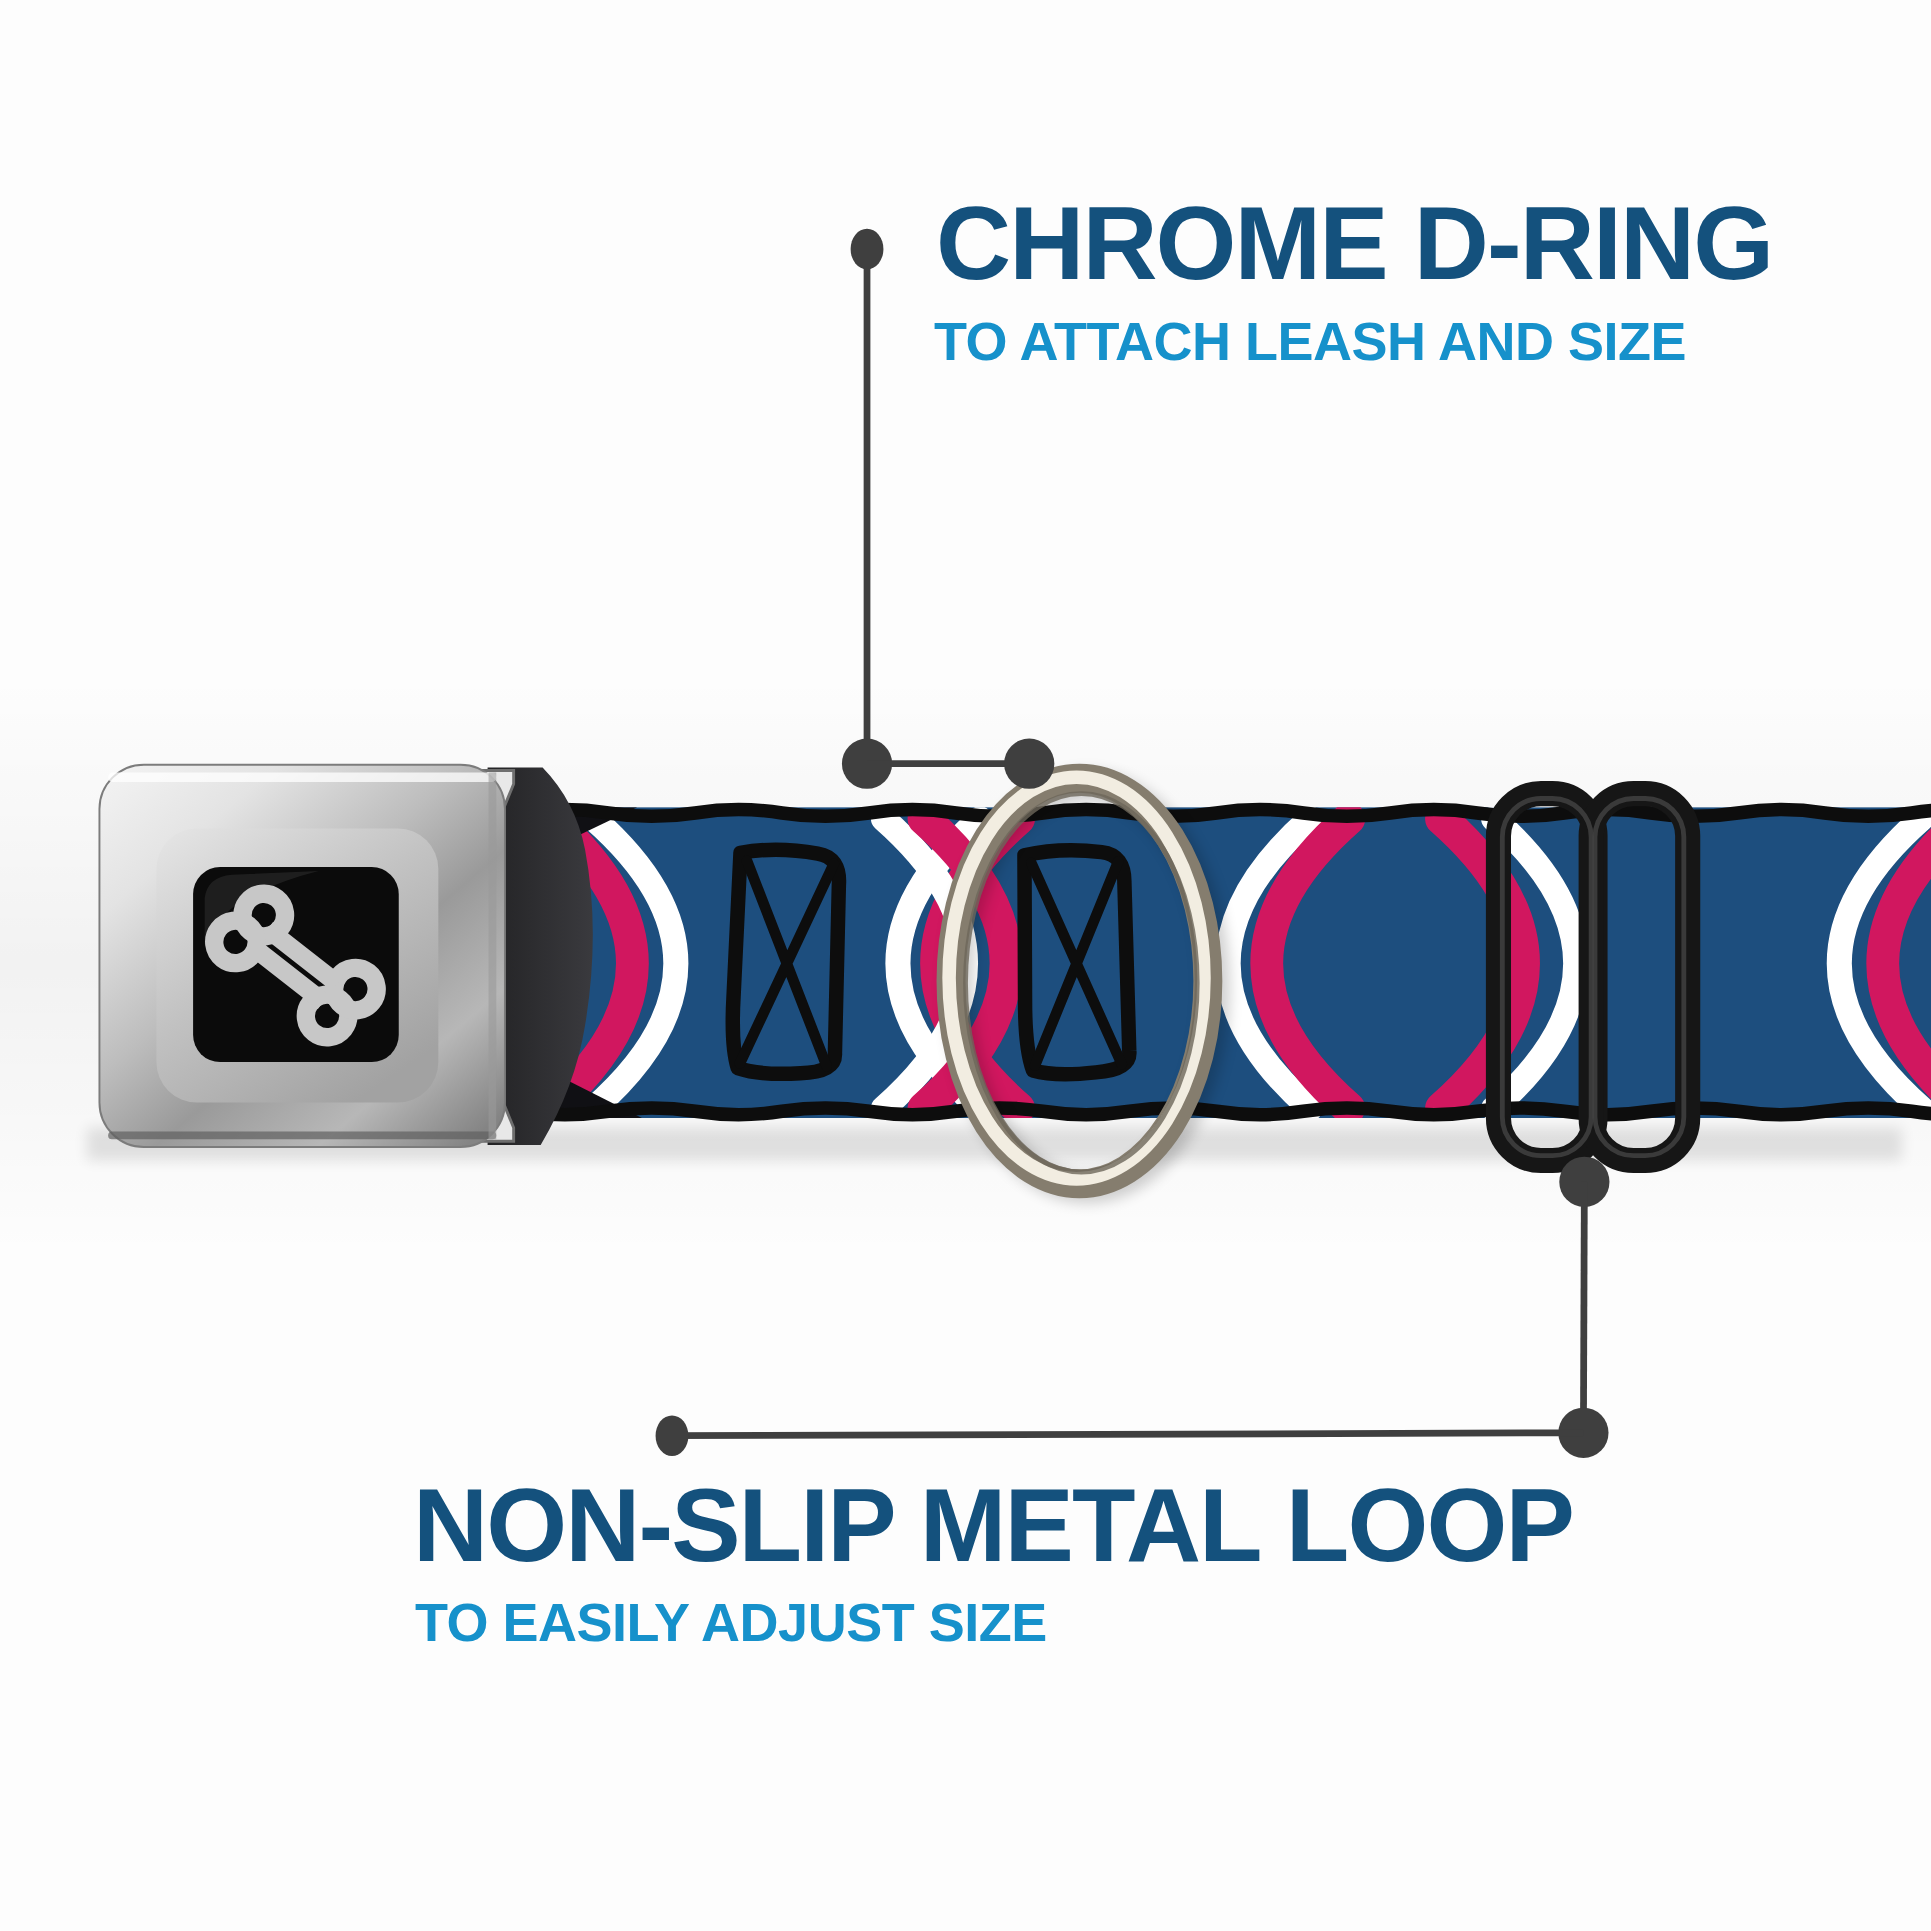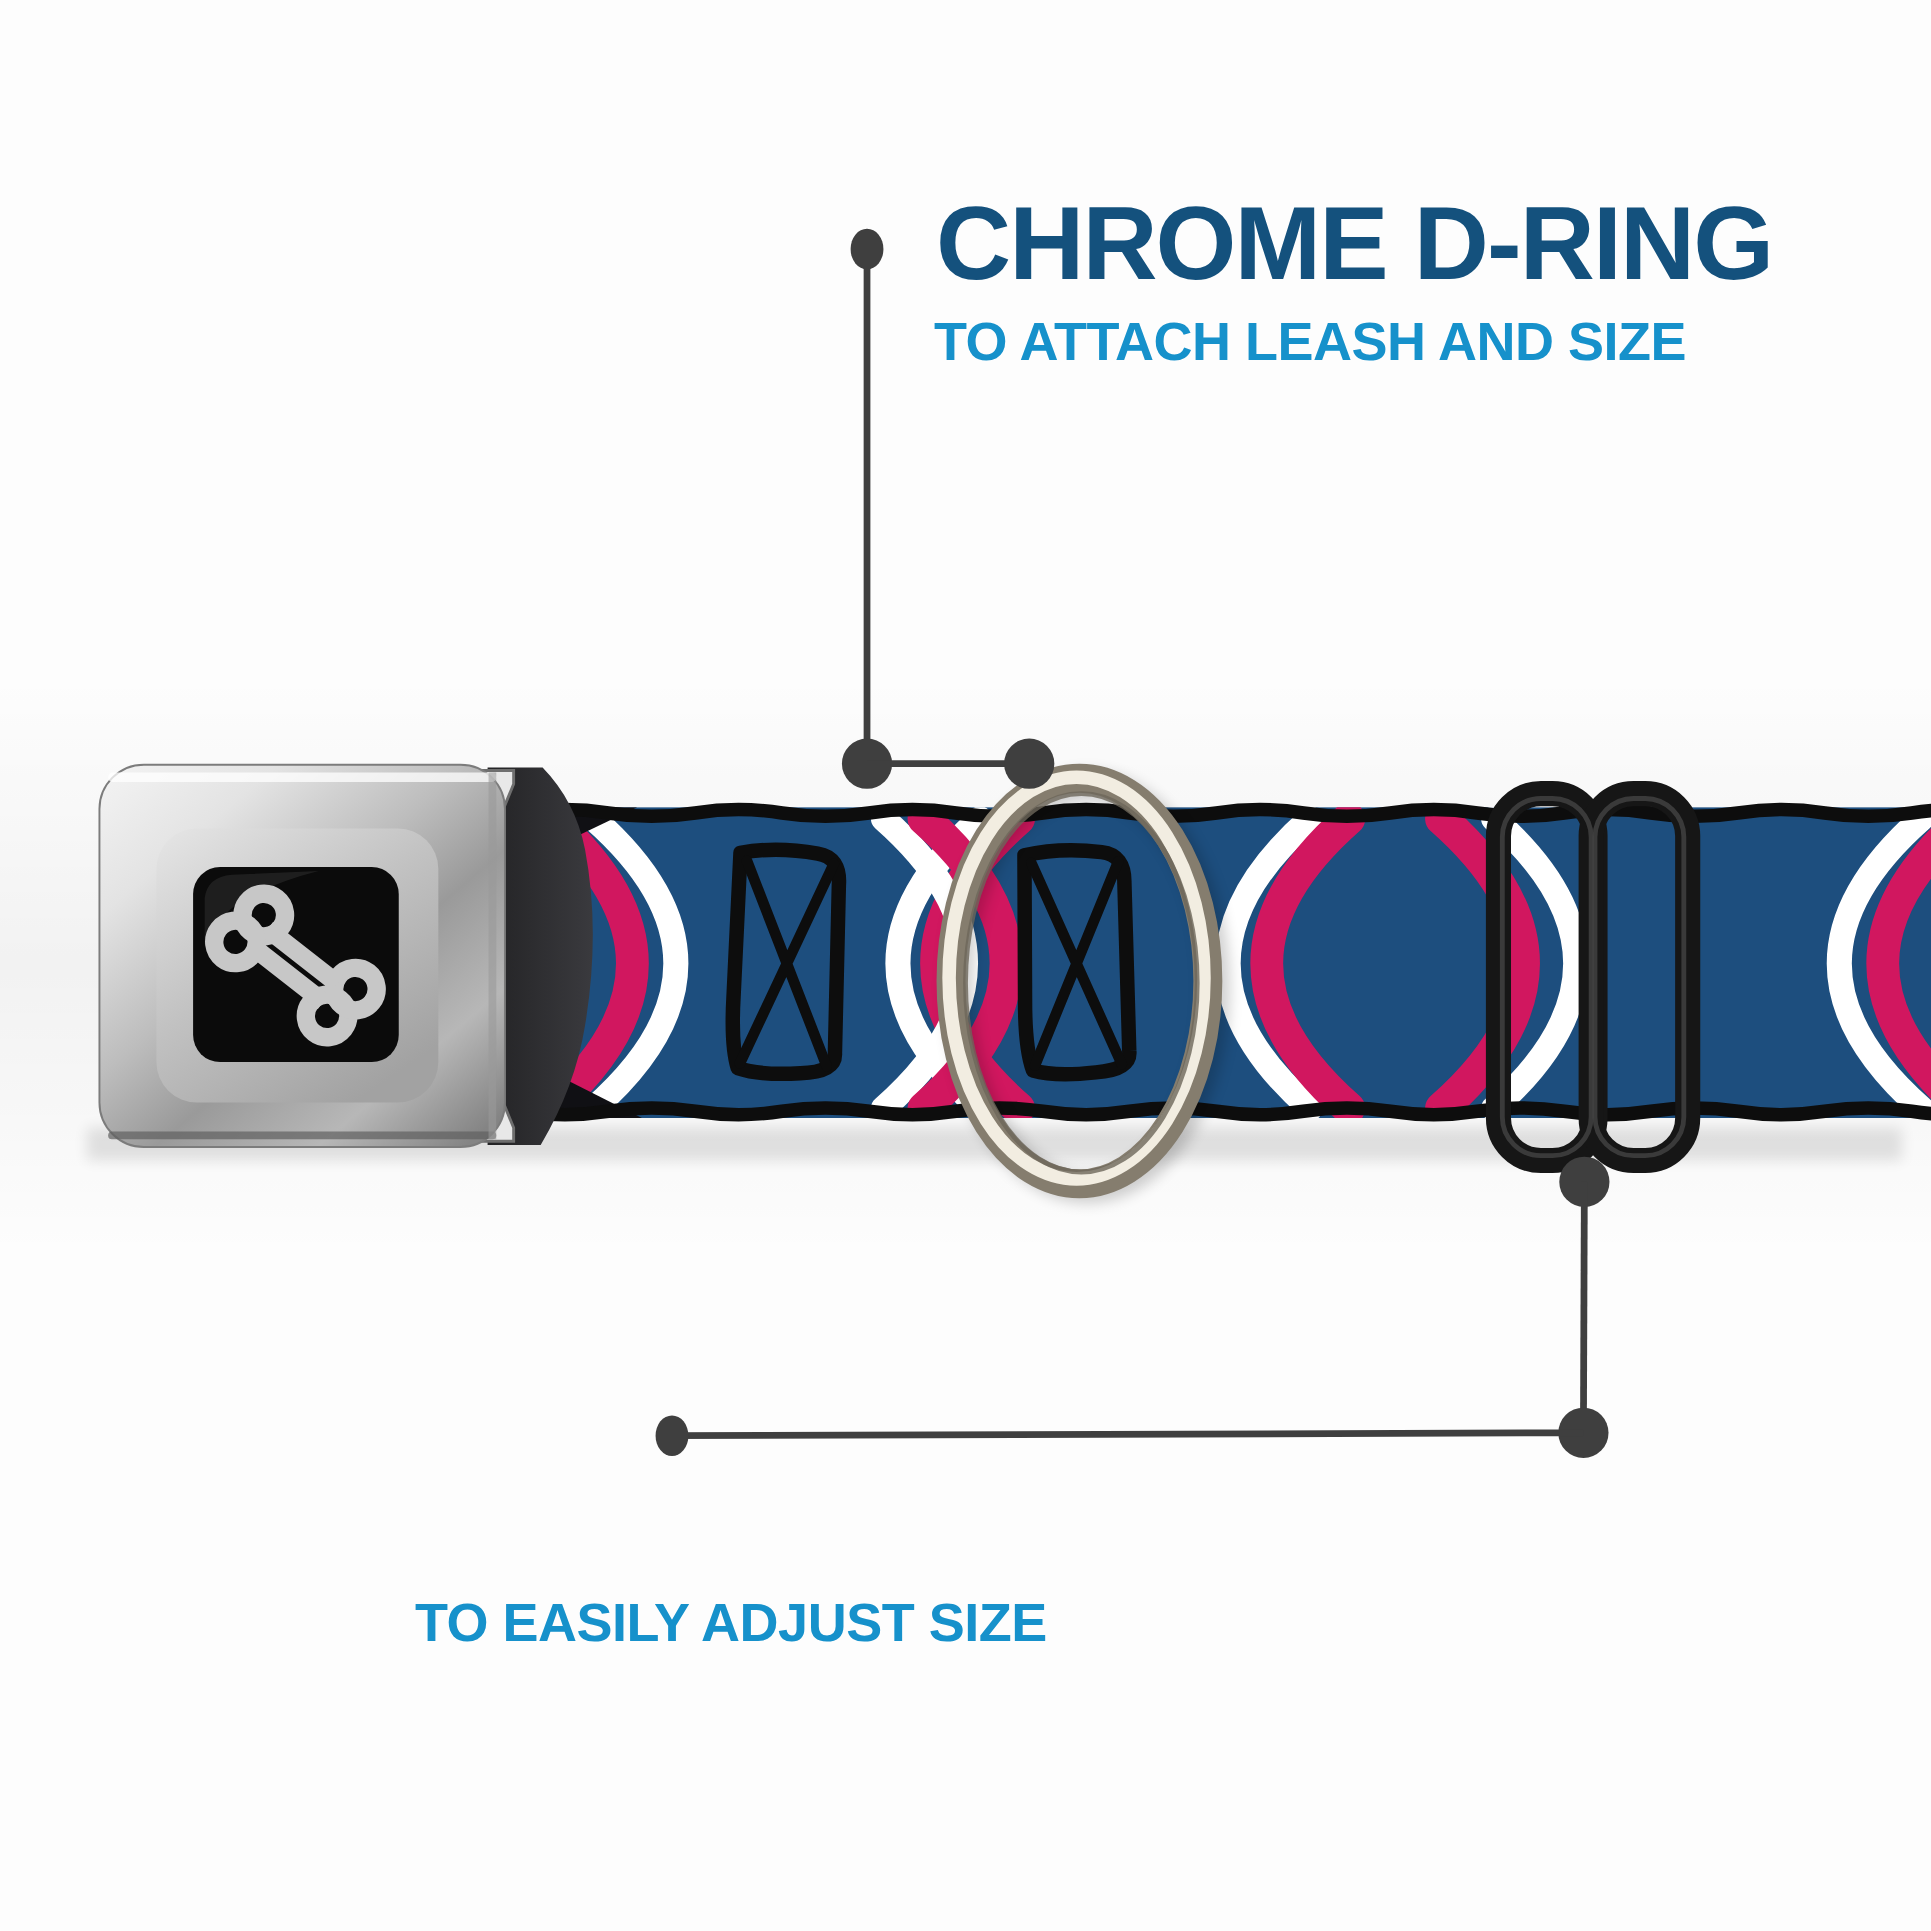--- a/index.html
+++ b/index.html
@@ -158,15 +158,16 @@
     <circle class="callout-dot" cx="1641" cy="1224" r="26"></circle>
     <line class="callout-line" x1="1641" y1="1224" x2="1640" y2="1484"></line>
     <circle class="callout-dot" cx="1640" cy="1484" r="26"></circle>
     <line class="callout-line" x1="1640" y1="1484" x2="696" y2="1487"></line>
     <ellipse class="callout-dot" cx="696" cy="1487" rx="17" ry="21"></ellipse>
   </g>
 </svg>
 
   <div id="t1" class="callout-text callout-title">CHROME D-RING</div>
   <div id="s1" class="callout-text callout-subtitle">TO ATTACH LEASH AND SIZE</div>
+  <div id="t2" class="callout-text callout-title">NON-SLIP METAL LOOP</div>
   <div id="s2" class="callout-text callout-subtitle">TO EASILY ADJUST SIZE</div>
 </div>
 
 
 </body></html>

